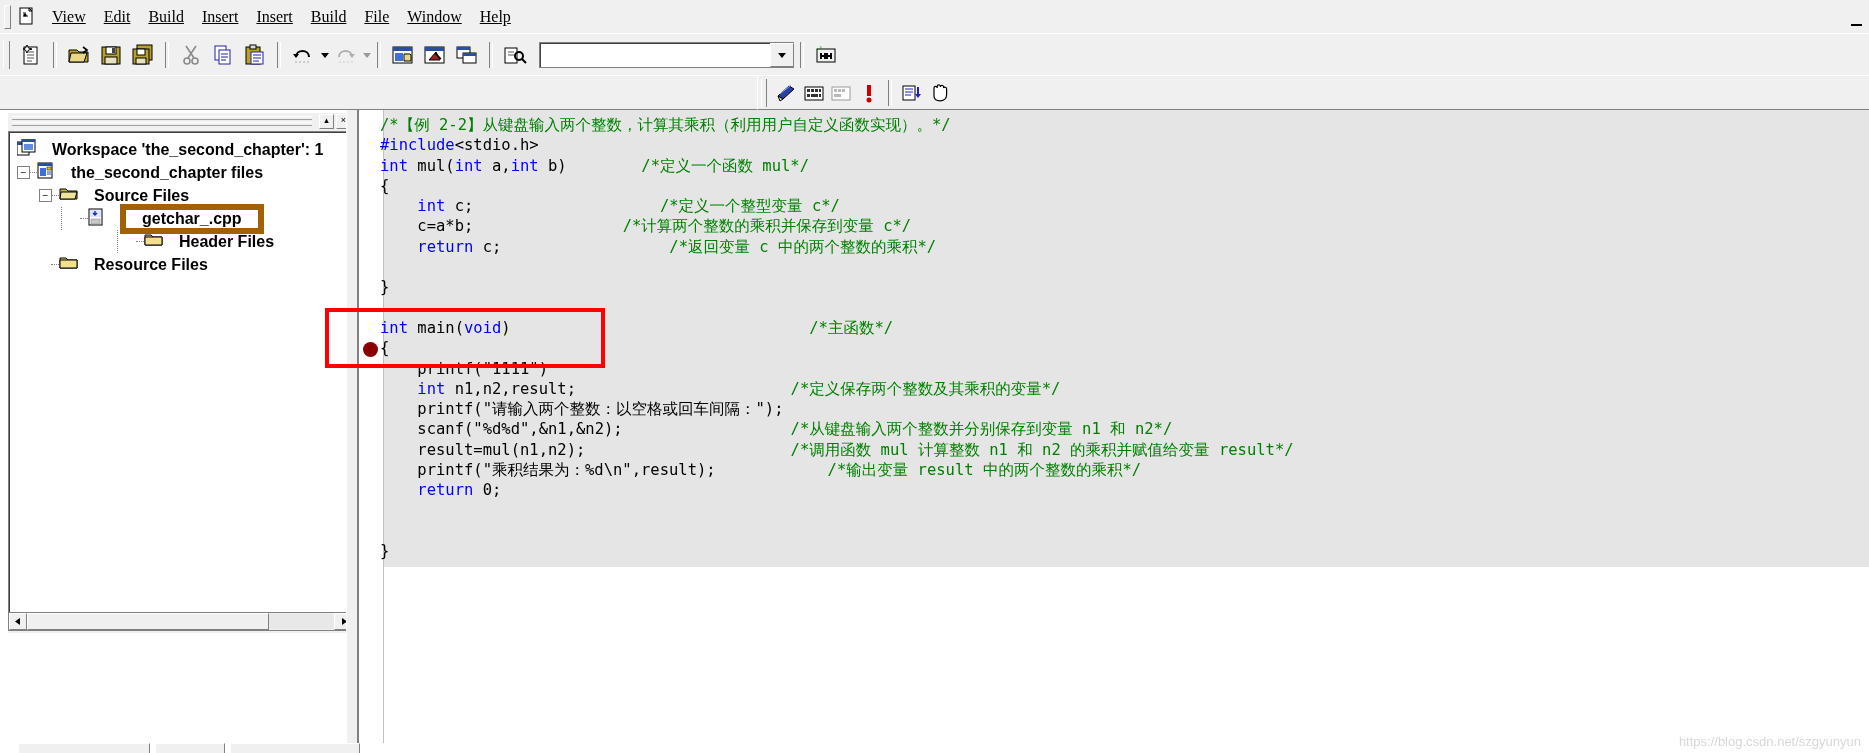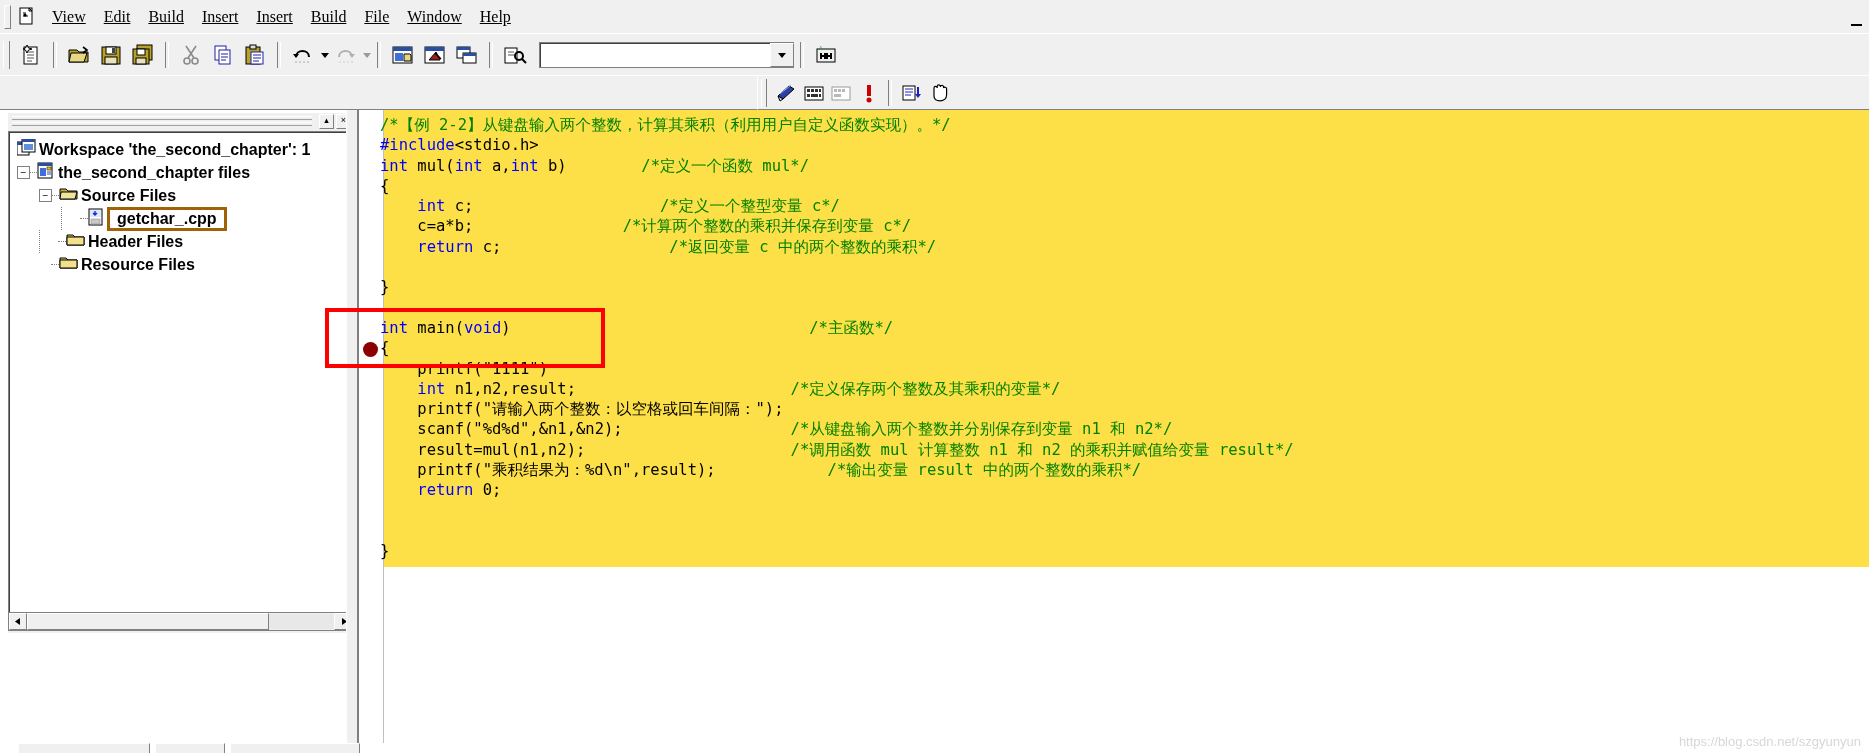--- a/index.html
+++ b/index.html
@@ -112,23 +112,23 @@
   }
   .ws-tree{
     position:absolute;left:0;top:18px;width:343px;height:480px;
     background:#ffffff;border:1px solid #808080;
     box-shadow:inset 1px 1px 0 #404040;
     overflow:hidden;
   }
   .tree-row{display:flex;align-items:center;height:23px;white-space:nowrap;
      font-size:16px;font-weight:bold;color:#000;
      font-family:"Liberation Sans","DejaVu Sans",sans-serif;}
-  .tree-row .lbl{margin-left:3px;}
+  .tree-row .lbl{margin-left:16px;}
   .tree-row .sel{
-     border:3px solid #a16207;padding:0 7px;background:#ffffff;
+     border:6px solid #a16207;padding:0 16px;background:#ffffff;
   }
   .expander{
      width:11px;height:11px;border:1px solid #808080;background:#ffffff;
      display:inline-flex;align-items:center;justify-content:center;
      font-size:10px;line-height:9px;color:#000;font-weight:normal;
      font-family:"Liberation Sans",sans-serif;
   }
   .dotv{border-left:1px dotted #808080;}
   .hscroll{
      position:absolute;left:0;top:499px;width:343px;height:17px;background:#f0f0f0;
@@ -139,21 +139,21 @@
      border-right:1px solid #808080;border-bottom:1px solid #808080;
      display:flex;align-items:center;justify-content:center;}
   .hsthumb{height:15px;background:#f0f0f0;
      border-top:1px solid #ffffff;border-left:1px solid #ffffff;
      border-right:1px solid #808080;border-bottom:1px solid #808080;}
   .hstrack{flex:1;height:15px;background:#e8e8e8;}
 
   
   .editor{
     position:absolute;left:358px;top:110px;width:1511px;height:457px;
-    background:#fde047;
+    background:#e5e5e5;
   }
   .ed-gutter{
     position:absolute;left:0;top:0;width:24px;height:643px;
     background:#ffffff;border-left:1px solid #808080;border-right:1px solid #c0c0c0;
   }
   .ed-splitter{
     position:absolute;left:-12px;top:0;width:10px;height:643px;background:#f0f0f0;
     border-left:1px solid #ffffff;border-right:1px solid #808080;
   }
   .code{
@@ -452,21 +452,21 @@
           <svg width="16" height="18" viewBox="0 0 16 18">
             <rect x="1" y="1" width="13" height="16" fill="#fff" stroke="#000"></rect>
             <rect x="2" y="2" width="11" height="7" fill="#dfe6ff"></rect>
             <path d="M7 3 v4 M5 5 l2 2 l2 -2" stroke="#1030c0" stroke-width="1.4" fill="none"></path>
             <rect x="3" y="11" width="9" height="5" fill="#c8c8c8" stroke="#808080" stroke-width="0.5"></rect>
           </svg>
         </span>
         <span class="lbl sel">getchar_.cpp</span>
       </div>
 
-      <div class="tree-row" style="padding-left:30px;">
+      <div class="tree-row" style="padding-left:30px;justify-content:center;">
         <span class="dotv" style="width:18px;height:23px;display:inline-block;"></span>
         <span style="width:8px;border-top:1px dotted #808080;"></span>
         <span>
           <svg width="19" height="15" viewBox="0 0 19 15">
             <path d="M1 3h6l2 2h9v8H1z" fill="#e8d060" stroke="#000"></path>
             <path d="M1 5h17v8H1z" fill="#f2e08a" stroke="#000"></path>
           </svg>
         </span>
         <span class="lbl">Header Files</span>
       </div>

